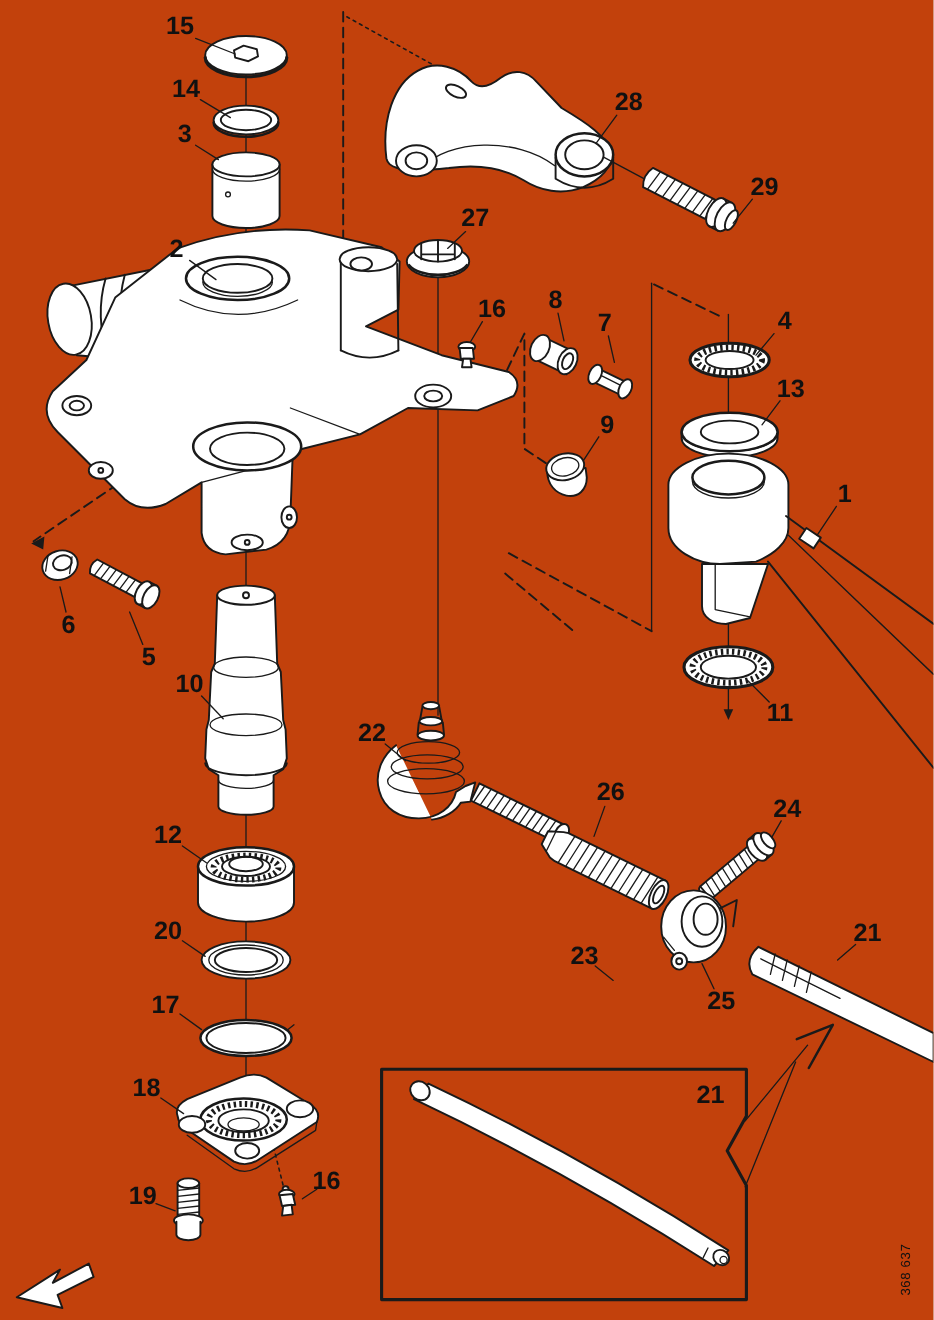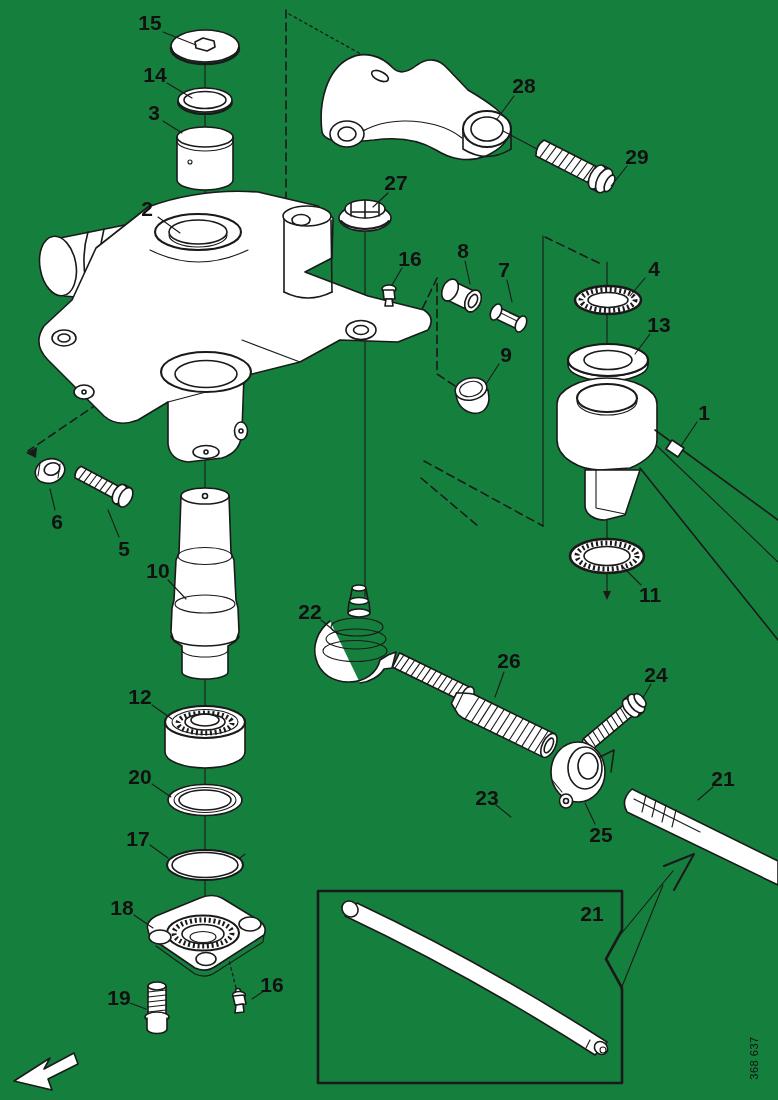--- a/index.html
+++ b/index.html
@@ -1,16 +1,16 @@
 <!DOCTYPE html>
 <html><head>
 <meta charset="utf-8">
 <style>
   html,body{margin:0;padding:0;background:#e8e8e8;}
-  .page{position:relative;width:778px;height:1100px;background:#15803d;margin:0 auto;overflow:hidden;
+  .page{position:relative;width:778px;height:1100px;background:#c2410c;margin:0 auto;overflow:hidden;
         font-family:"Liberation Sans",sans-serif;}
   svg{position:absolute;left:0;top:0;}
   .ln{fill:none;stroke:#1a1a1a;stroke-width:1.6;stroke-linecap:round;stroke-linejoin:round;}
   .lnw{fill:#ffffff;stroke:#1a1a1a;stroke-width:1.6;stroke-linecap:round;stroke-linejoin:round;}
   .thick{stroke-width:2.6;}
   .med{stroke-width:2.1;}
   .thin{stroke-width:1.1;}
   .dash{stroke-dasharray:8 5;}
   .dot{stroke-dasharray:2.5 3.5;stroke-width:1.3;}
   .tickring{fill:none;stroke:#1a1a1a;stroke-width:5;stroke-dasharray:2 2.7;}

